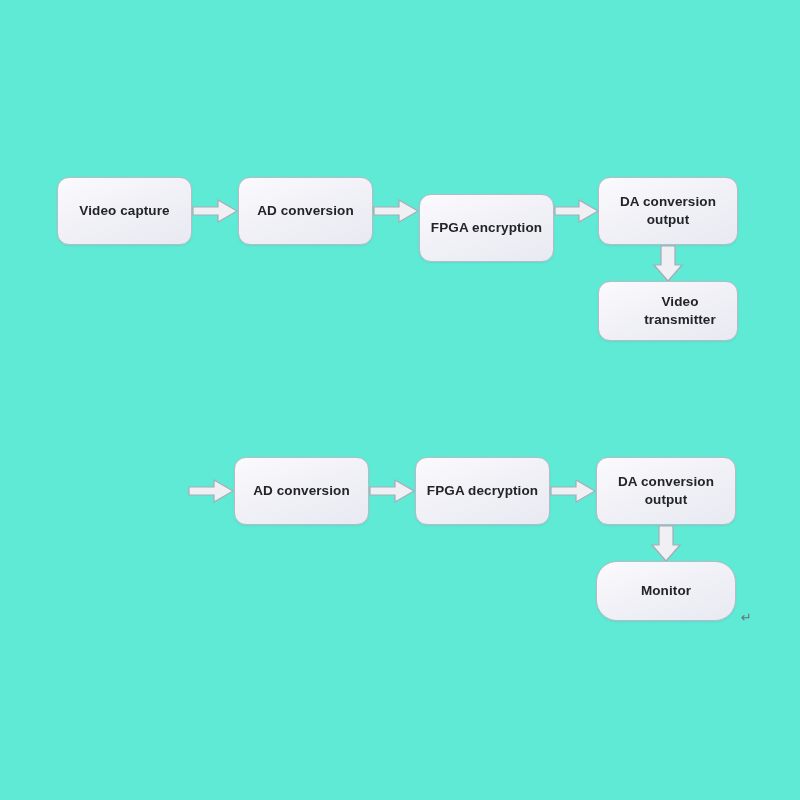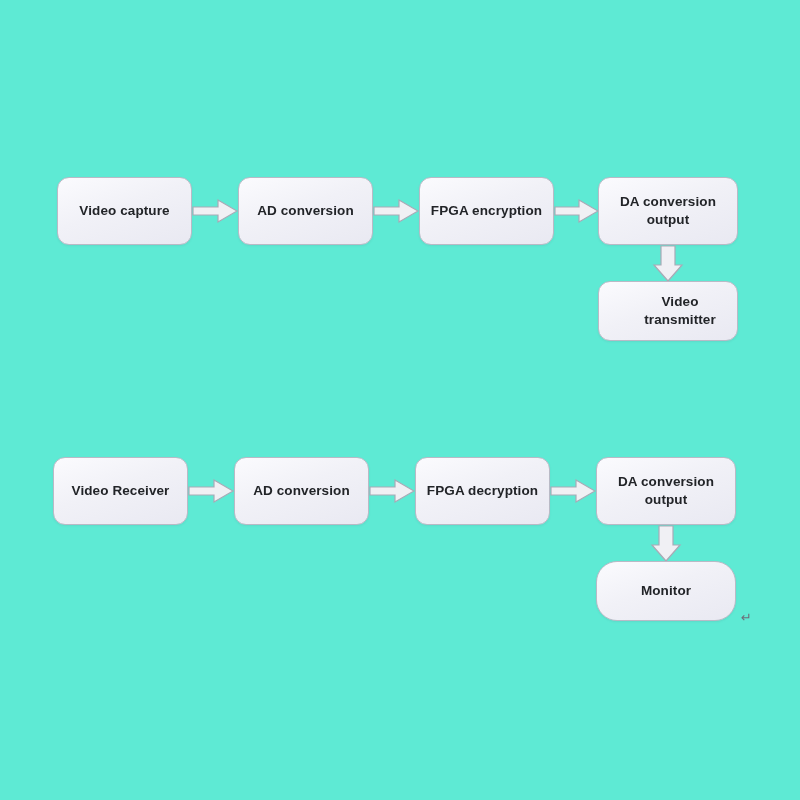--- a/index.html
+++ b/index.html
@@ -79,21 +79,21 @@
   <div class="node" style="left:238px; top:177px; width:135px; height:68px;">
     <span class="label">AD conversion</span>
   </div>
 
   <div class="arrow" style="left:373px; top:197px;">
     <svg width="46" height="28" viewBox="0 0 46 28">
       <path d="M1 10 H26 V3 L45 14 L26 25 V18 H1 Z" fill="#f0f0f4" stroke="#a9aab6" stroke-width="1.2" stroke-linejoin="miter"></path>
     </svg>
   </div>
 
-  <div class="node" style="left:419px; top:177px; width:135px; height:68px;">
+  <div class="node" style="left:419px; top:194px; width:135px; height:68px;">
     <span class="label">FPGA encryption</span>
   </div>
 
   <div class="arrow" style="left:554px; top:197px;">
     <svg width="45" height="28" viewBox="0 0 45 28">
       <path d="M1 10 H25 V3 L44 14 L25 25 V18 H1 Z" fill="#f0f0f4" stroke="#a9aab6" stroke-width="1.2" stroke-linejoin="miter"></path>
     </svg>
   </div>
 
   <div class="node" style="left:598px; top:177px; width:140px; height:68px;">
@@ -104,23 +104,20 @@
   <div class="arrow" style="left:650px; top:245px;">
     <svg width="36" height="37" viewBox="0 0 36 37">
       <path d="M11 1 V20 H4 L18 36 L32 20 H25 V1 Z" fill="#f0f0f4" stroke="#a9aab6" stroke-width="1.2" stroke-linejoin="miter"></path>
     </svg>
   </div>
 
   <div class="node" style="left:598px; top:281px; width:140px; height:60px;padding-left:24px;">
     <span class="label">Video transmitter</span>
   </div>
 
-  <div class="node" style="left:53px; top:457px; width:135px; height:68px;">
-    <span class="label">Video Receiver</span>
-  </div>
 
   <div class="arrow" style="left:188px; top:477px;">
     <svg width="46" height="28" viewBox="0 0 46 28">
       <path d="M1 10 H26 V3 L45 14 L26 25 V18 H1 Z" fill="#f0f0f4" stroke="#a9aab6" stroke-width="1.2" stroke-linejoin="miter"></path>
     </svg>
   </div>
 
   <div class="node" style="left:234px; top:457px; width:135px; height:68px;">
     <span class="label">AD conversion</span>
   </div>

